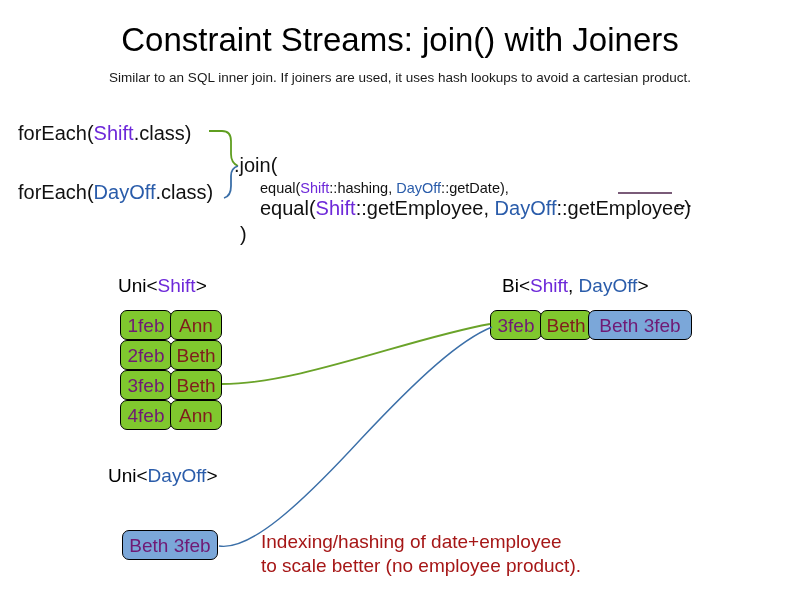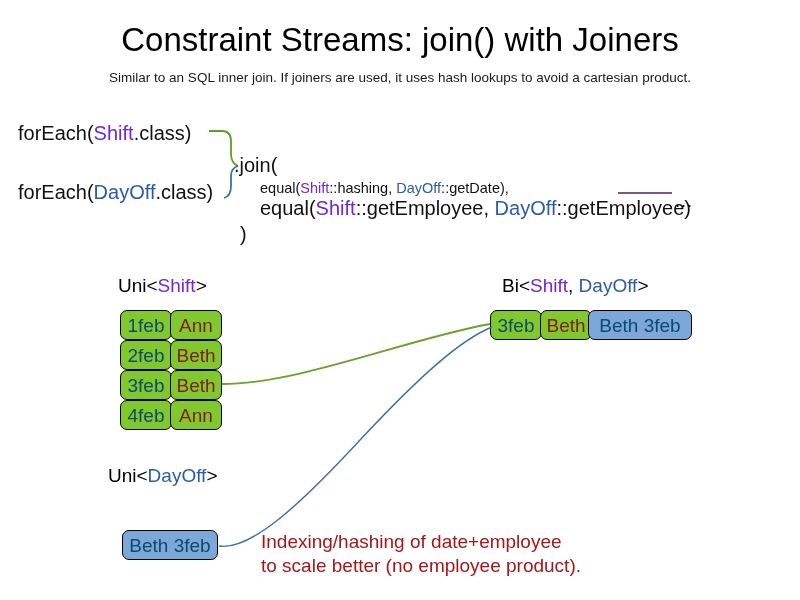--- a/index.html
+++ b/index.html
@@ -117,21 +117,21 @@
     display: flex;
     align-items: center;
     justify-content: center;
     font-size: 19px;
     line-height: 19px;
     white-space: nowrap;
     overflow: hidden;
   }
   .cell-green { background: #80c82e; }
   .cell-blue  { background: #7ba7d9; }
-  .txt-dark   { color: #0c4a6e; }
+  .txt-dark   { color: #701a75; }
   .txt-orange { color: #7f1d1d; }
 
   
   .shift-date { left: 120px; width: 52px; height: 30px; }
   .shift-name { left: 170px; width: 52px; height: 30px; }
 
   
   .dayoff-box { left: 122px; width: 96px; height: 30px; }
 
   

